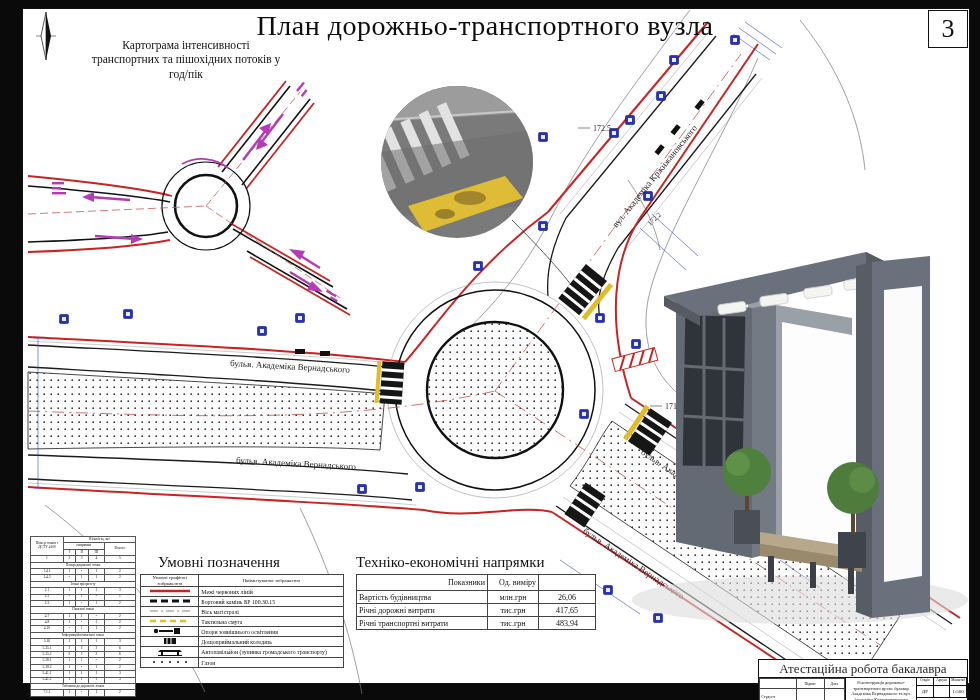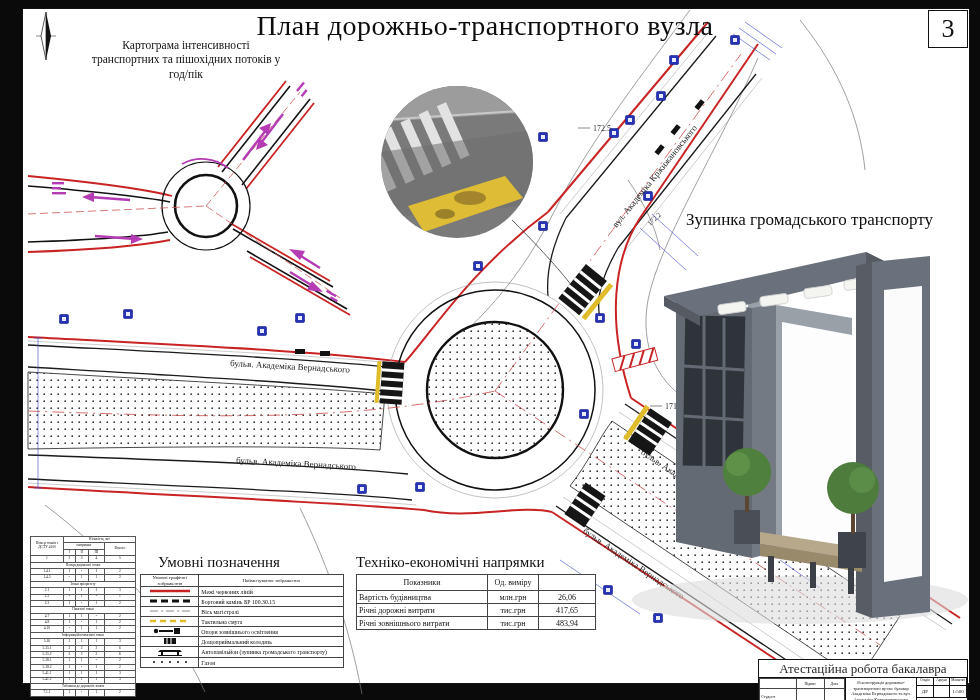--- a/index.html
+++ b/index.html
@@ -19,21 +19,21 @@
   .legend-head{left:158px;top:554px;}
   .ind-head{left:356px;top:554px;}
   table{border-collapse:collapse;background:#fff;}
   td,th{border:.7px solid #444;font-weight:normal;padding:0 2px;vertical-align:middle;}
   .leg-table{left:140px;top:574px;width:204px;font-size:6px;}
   .leg-table th{font-size:5px;line-height:1.1;text-align:center;}
   .leg-table td.sym{width:54px;text-align:center;}
   .leg-table td.nm{width:146px;font-size:5.8px;}
   .leg-table tr{height:9.5px;}
   .ind-table{left:356px;top:574px;font-size:8px;}
-  .ind-table th{font-size:8px;text-align:center;height:15px;}
+  .ind-table th{font-size:8px;text-align:right;height:15px;}
   .ind-table td{height:12px;}
   .ind-table td.u,.ind-table td.v{text-align:center;}
   .ind-c1{width:126px}.ind-c2{width:46px}.ind-c3{width:52px}
   .signs-table{left:30px;top:536px;width:106px;font-size:3.6px;}
   .signs-table td{border:.5px solid #555;text-align:center;padding:0 1px;height:5.4px;line-height:1;}
   .signs-table td.sec{font-size:3.4px;}
   .signs-table td.c1{width:30px;}
   .tblock{left:758px;top:616px;width:208px;height:76px;border:1.4px solid #111;background:#fff;font-size:4.5px;margin-top:43px;}
   .tb-head{height:17px;text-align:center;font-size:13px;line-height:17px;border-bottom:.8px solid #111;color:#2a2a2a;}
   .tb-body{display:flex;height:57px;}
@@ -366,21 +366,20 @@
           <circle cx="862" cy="480" r="13" fill="#5c8d48"></circle>
       </g>
     </g>
   </svg>
 
   <div class="ovl page-title">План дорожньо-транспортного вузла</div>
   <div class="ovl page-num">3</div>
   <div class="ovl cart-cap">Картограма інтенсивності
 транспортних та пішохідних потоків у
 год/пік</div>
-  <div class="ovl bus-head">Зупинка громадського транспорту</div>
 
   <table class="ovl signs-table">
       <tbody>
         <tr>
           <td rowspan="3" class="c1">Номер знаків з ДСТУ 4100</td>
           <td colspan="4">Кількість, шт</td>
         </tr>
         <tr>
           <td colspan="3">напрямки</td>
           <td rowspan="2">Всього</td>
@@ -616,21 +615,21 @@
           <td>Вартість будівництва</td>
         <td class="u">млн.грн</td>
         <td class="v">26,06</td>
         </tr>
     <tr>
           <td>Річні дорожні витрати</td>
         <td class="u">тис.грн</td>
         <td class="v">417,65</td>
         </tr>
     <tr>
-          <td>Річні зовнішнього витрати</td>
+          <td>Річні транспортні витрати</td>
         <td class="u">тис.грн</td>
         <td class="v">483,94</td>
         </tr>
   </tbody>
     </table>
 
   <div class="ovl tblock">
     <div class="tb-head">Атестаційна робота бакалавра</div>
     <div class="tb-body">
       <div class="tb-left">

